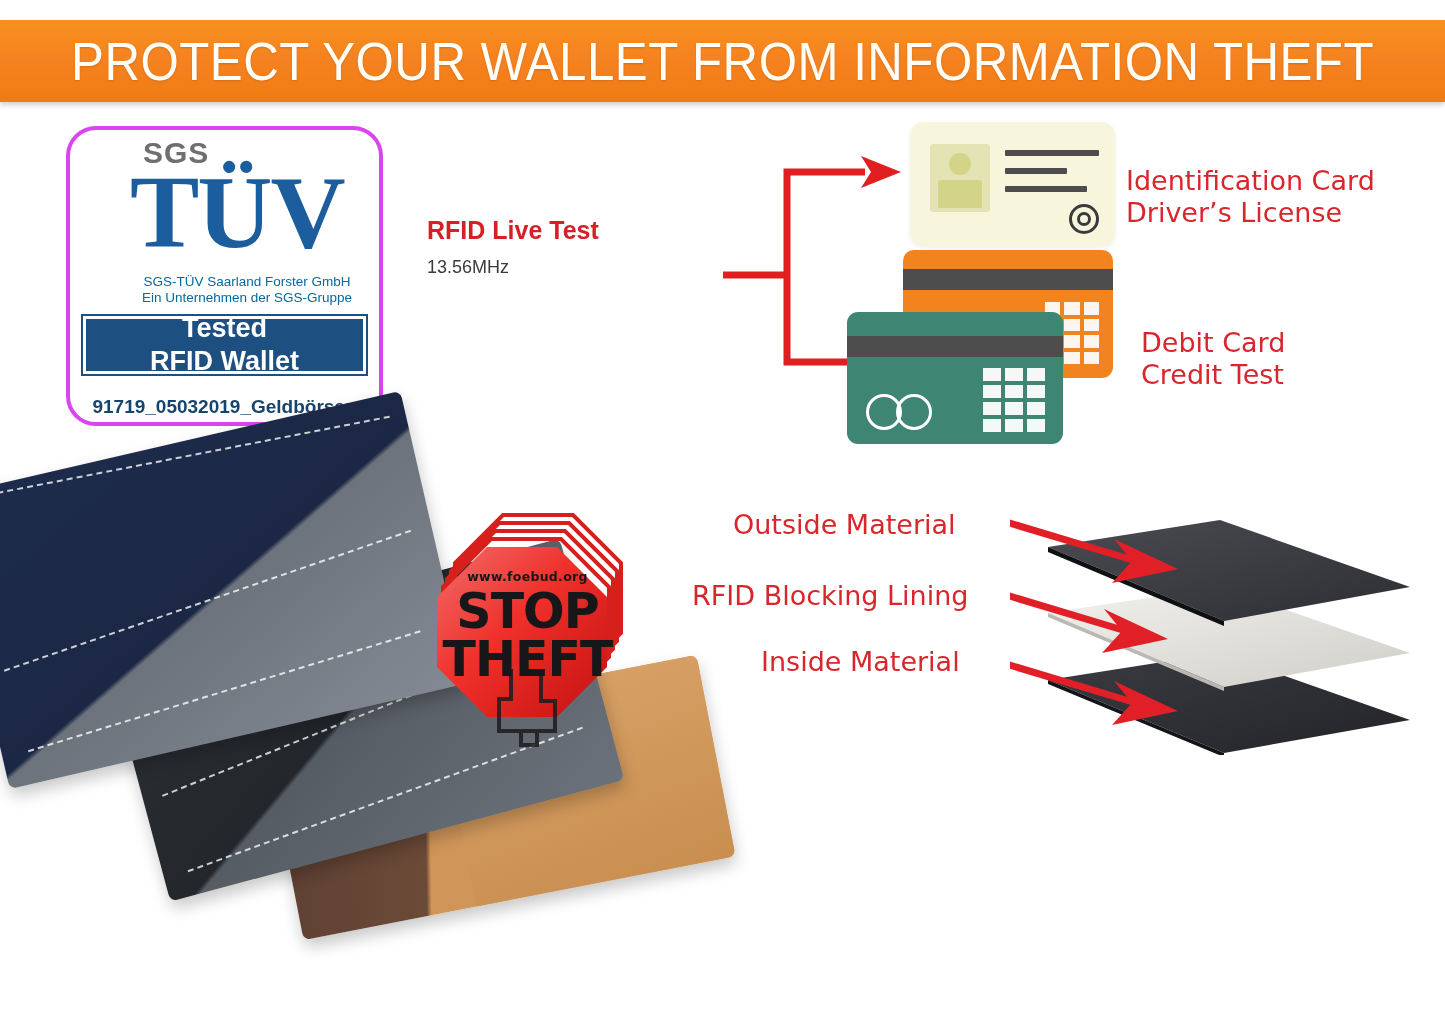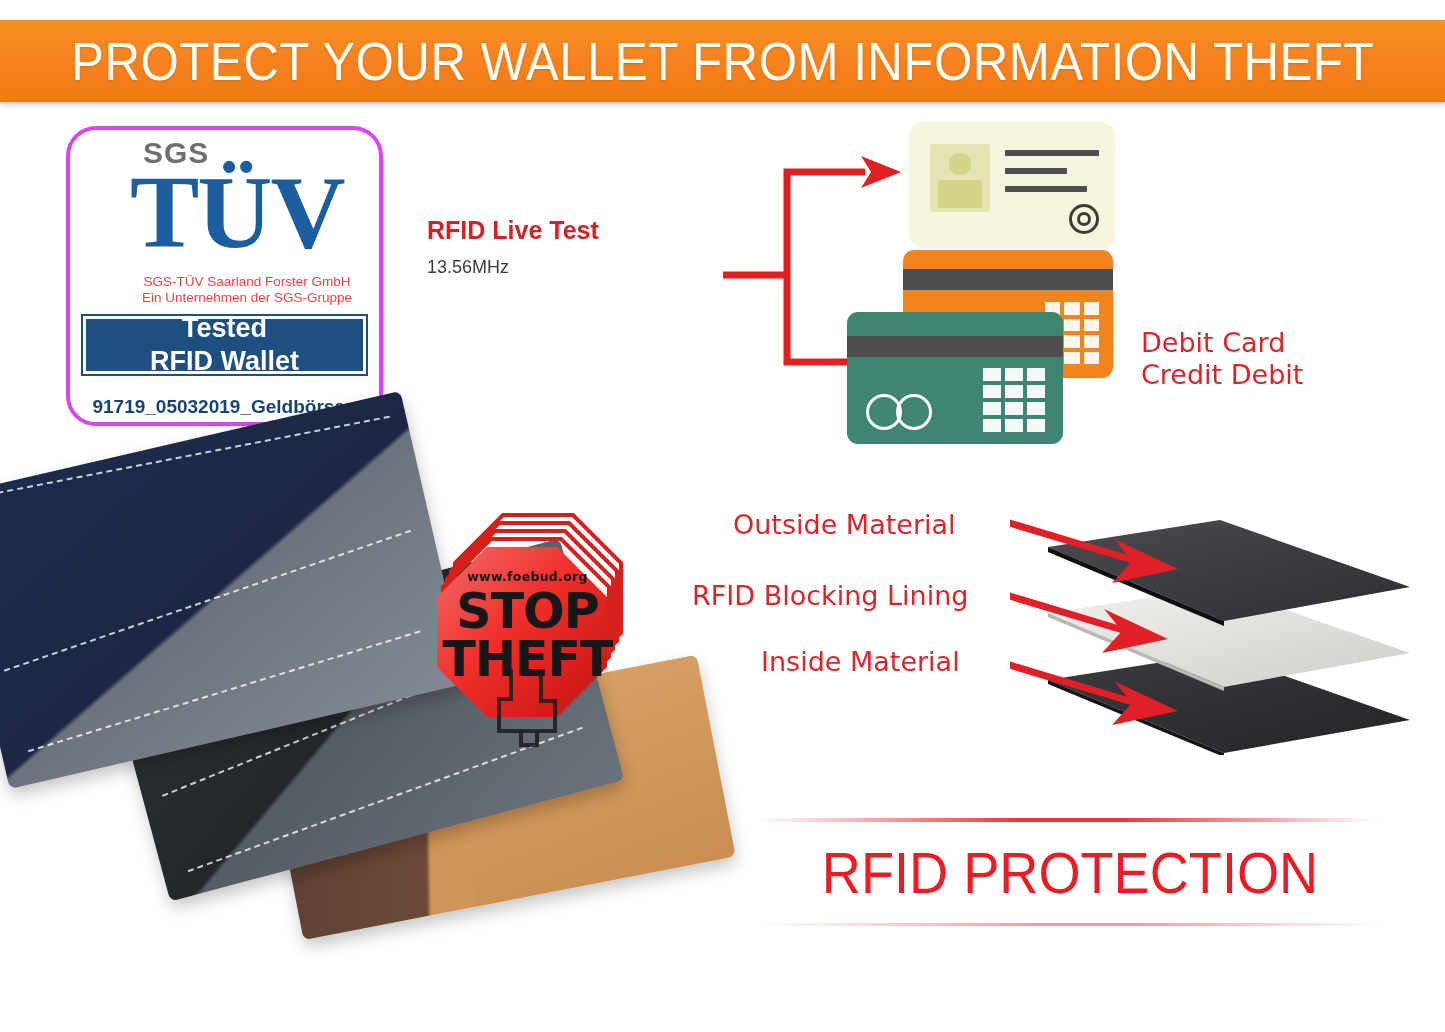--- a/index.html
+++ b/index.html
@@ -35,21 +35,21 @@
     position:absolute;left:73px;top:6px;color:#6f6f6f;
     font-size:30px;font-weight:bold;letter-spacing:1px;
   }
   .tuv-logo{
     position:absolute;left:60px;top:33px;color:#1c5d9e;
     font-size:104px;font-weight:bold;line-height:.95;letter-spacing:-2px;
     font-family:Liberation Serif, serif;
   }
   .tuv-sub{
     position:absolute;left:0;right:0;top:144px;text-align:center;
-    color:#ef4444;font-size:13.5px;line-height:16px;padding-left:45px;
+    color:#0369a1;font-size:13.5px;line-height:16px;padding-left:45px;
   }
   .tuv-band{
     position:absolute;left:13px;right:13px;top:186px;height:58px;
     background:#1d4f80;border:3px solid #fff;box-sizing:border-box;
     display:flex;flex-direction:column;align-items:center;justify-content:center;
     color:#fff;font-size:27px;font-weight:bold;line-height:33px;
     box-shadow:0 0 0 2px #1d4f80;
   }
   .tuv-code{
     position:absolute;left:0;right:0;top:266px;text-align:center;
@@ -235,23 +235,27 @@
           <i></i>
           <i></i>
           <i></i>
           <i></i>
           <i></i>
           <i></i>
       </span>
     </div>
   </div>
 
+  <div class="card-lbl a">
+    <div>Identification Card</div>
+    <div>Driver’s License</div>
+  </div>
   <div class="card-lbl b">
     <div>Debit Card</div>
-    <div>Credit Debit</div>
+    <div>Credit Test</div>
   </div>
 
   <div class="wallets">
     <div class="w w3">
       <span class="w3-tan"></span>
       <span class="emboss" style="right:96px;top:70px;"></span>
     </div>
     <div class="w w2">
       <span class="stitch" style="left:18px;top:118px;width:440px;transform:rotate(-7deg);"></span>
       <span class="stitch" style="left:24px;top:206px;width:420px;transform:rotate(-5deg);"></span>
@@ -328,19 +332,14 @@
       <path d="M-44 88 L116 136"></path>
       <path d="M-34 160 L126 208"></path>
     </g>
     <g fill="#e11f26">
       <path d="M104 44 L168 74 L102 88 L122 66 Z"></path>
       <path d="M94 114 L158 144 L92 158 L112 136 Z"></path>
       <path d="M104 186 L168 216 L102 230 L122 208 Z"></path>
     </g>
   </svg>
 
-  <div class="rp">
-    <span class="rp-rule top"></span>
-    <div class="rp-text">RFID PROTECTION</div>
-    <span class="rp-rule bot"></span>
-  </div>
 
 </div>
 
 </body></html>

